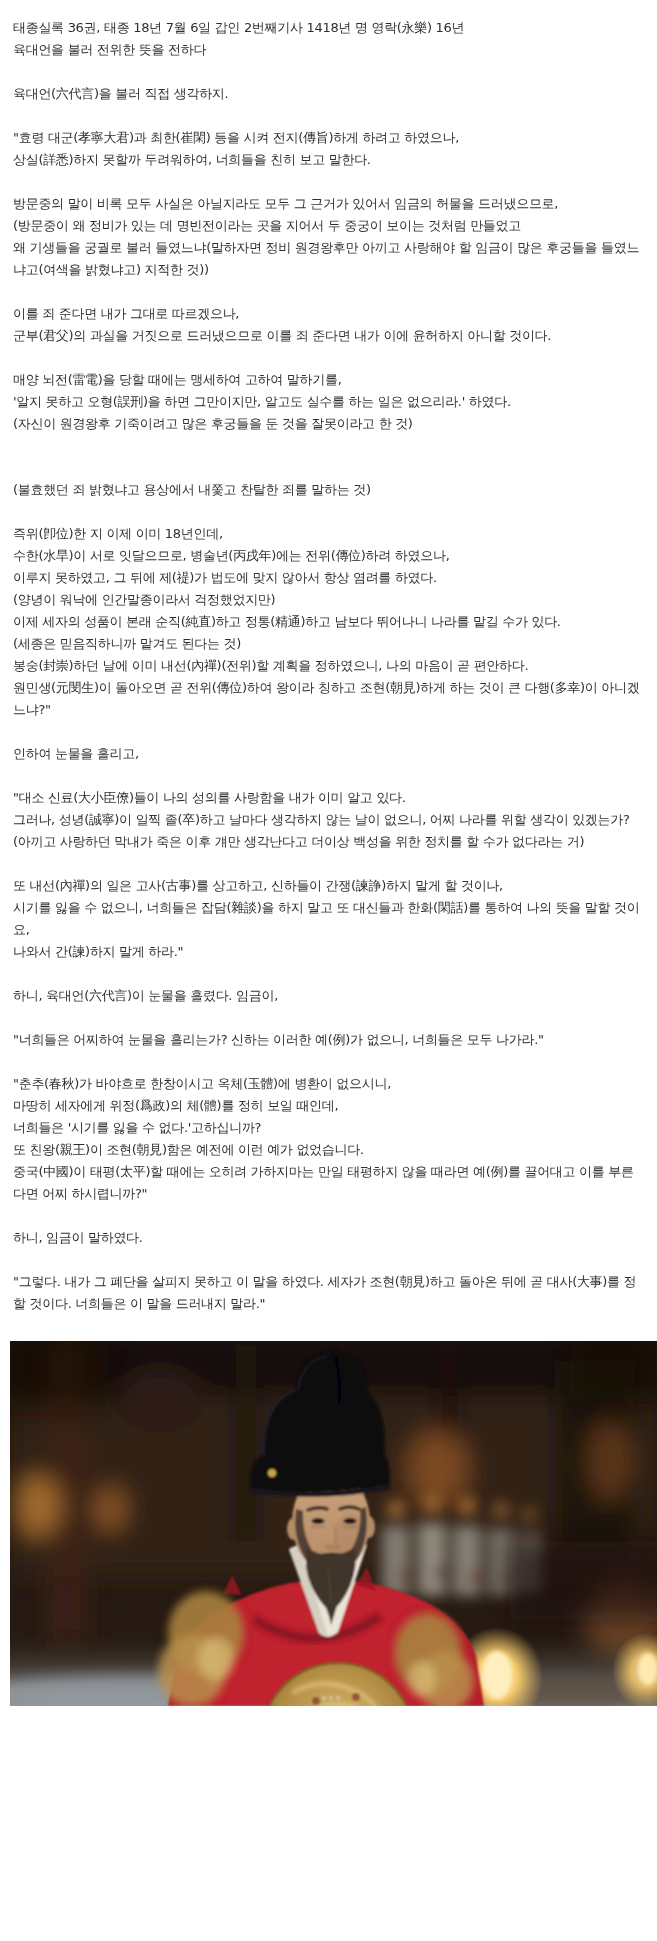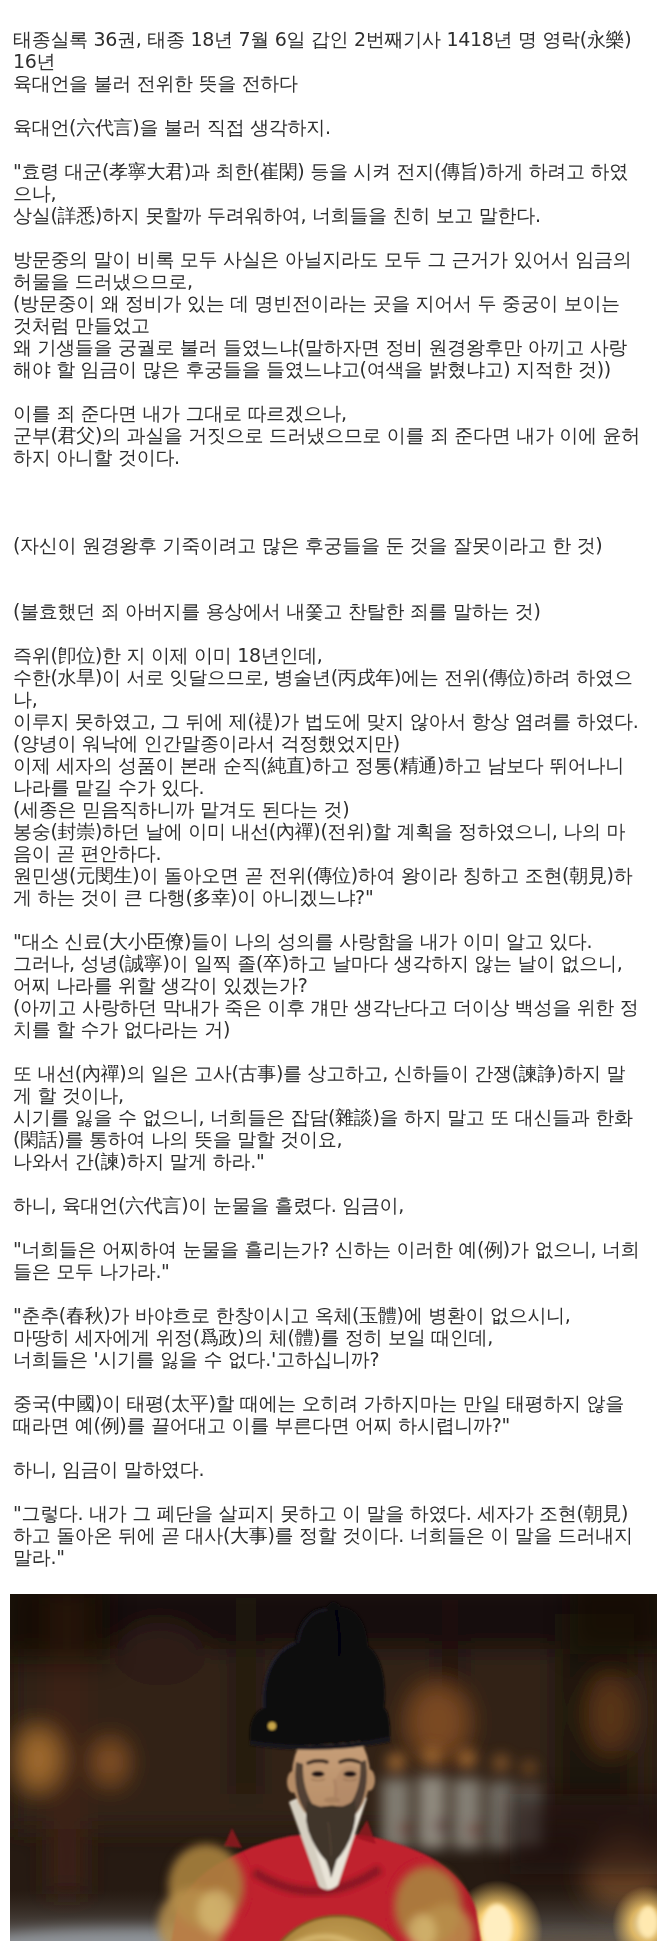--- a/index.html
+++ b/index.html
@@ -5,22 +5,22 @@
   html,body{margin:0;padding:0;}
   body{
     width:657px;
     min-height:1941px;
     background:#ffffff;
     font-family:"DejaVu Sans","Liberation Sans",sans-serif;
     color:#2e2e2e;
   }
   .page{width:657px;box-sizing:border-box;}
   .article{
-    padding:28px 15px 0 13px;
-    font-size:19px;
+    padding:17px 15px 0 13px;
+    font-size:13px;
     line-height:22px;
     letter-spacing:-0.3px;
     word-break:break-all;
   }
   .para{margin:0 0 22px 0;}
   .para:first-child{margin-bottom:22px;}
   .photo-wrap{
     margin:26px 0 13px 10px;
     width:647px;
     height:365px;
@@ -32,28 +32,29 @@
 </head>
 <body>
 
 <div class="page">
 
   <div class="article" id="article">
       <p class="para"><span>태종실록 36권, 태종 18년 7월 6일 갑인 2번째기사 1418년 명 영락(永樂) 16년</span><br><span>육대언을 불러 전위한 뜻을 전하다</span></p>
       <p class="para"><span>육대언(六代言)을 불러 직접 생각하지.</span></p>
       <p class="para"><span>"효령 대군(孝寧大君)과 최한(崔閑) 등을 시켜 전지(傳旨)하게 하려고 하였으나,</span><br><span>상실(詳悉)하지 못할까 두려워하여, 너희들을 친히 보고 말한다.</span></p>
       <p class="para"><span>방문중의 말이 비록 모두 사실은 아닐지라도 모두 그 근거가 있어서 임금의 허물을 드러냈으므로,</span><br><span>(방문중이 왜 정비가 있는 데 명빈전이라는 곳을 지어서 두 중궁이 보이는 것처럼 만들었고</span><br><span>왜 기생들을 궁궐로 불러 들였느냐(말하자면 정비 원경왕후만 아끼고 사랑해야 할 임금이 많은 후궁들을 들였느냐고(여색을 밝혔냐고) 지적한 것))</span></p>
-      <p class="para"><span>이를 죄 준다면 내가 그대로 따르겠으나,</span><br><span>군부(君父)의 과실을 거짓으로 드러냈으므로 이를 죄 준다면 내가 이에 윤허하지 아니할 것이다.</span><br><br><br><br><span>(자신이 원경왕후 기죽이려고 많은 후궁들을 둔 것을 잘못이라고 한 것)</span></p>
-      <p class="para"><br><span>(불효했던 죄 아버지를 용상에서 내쫓고 찬탈한 죄를 말하는 것)</span></p>
+      <p class="para"><span>이를 죄 준다면 내가 그대로 따르겠으나,</span><br><span>군부(君父)의 과실을 거짓으로 드러냈으므로 이를 죄 준다면 내가 이에 윤허하지 아니할 것이다.</span><br><br><span>매양 뇌전(雷電)을 당할 때에는 맹세하여 고하여 말하기를,</span><br><span>'알지 못하고 오형(誤刑)을 하면 그만이지만, 알고도 실수를 하는 일은 없으리라.' 하였다.</span><br><span>(자신이 원경왕후 기죽이려고 많은 후궁들을 둔 것을 잘못이라고 한 것)</span></p>
+      <p class="para"><br><span>(불효했던 죄 밝혔냐고 용상에서 내쫓고 찬탈한 죄를 말하는 것)</span></p>
       <p class="para"><span>즉위(卽位)한 지 이제 이미 18년인데,</span><br><span>수한(水旱)이 서로 잇달으므로, 병술년(丙戌年)에는 전위(傳位)하려 하였으나,</span><br><span>이루지 못하였고, 그 뒤에 제(禔)가 법도에 맞지 않아서 항상 염려를 하였다.</span><br><span>(양녕이 워낙에 인간말종이라서 걱정했었지만)</span><br><span>이제 세자의 성품이 본래 순직(純直)하고 정통(精通)하고 남보다 뛰어나니 나라를 맡길 수가 있다.</span><br><span>(세종은 믿음직하니까 맡겨도 된다는 것)</span><br><span>봉숭(封崇)하던 날에 이미 내선(內禪)(전위)할 계획을 정하였으니, 나의 마음이 곧 편안하다.</span><br><span>원민생(元閔生)이 돌아오면 곧 전위(傳位)하여 왕이라 칭하고 조현(朝見)하게 하는 것이 큰 다행(多幸)이 아니겠느냐?"</span></p>
+      <p class="para"><span>인하여 눈물을 흘리고,</span></p>
       <p class="para"><span>"대소 신료(大小臣僚)들이 나의 성의를 사랑함을 내가 이미 알고 있다.</span><br><span>그러나, 성녕(誠寧)이 일찍 졸(卒)하고 날마다 생각하지 않는 날이 없으니, 어찌 나라를 위할 생각이 있겠는가?</span><br><span>(아끼고 사랑하던 막내가 죽은 이후 걔만 생각난다고 더이상 백성을 위한 정치를 할 수가 없다라는 거)</span></p>
       <p class="para"><span>또 내선(內禪)의 일은 고사(古事)를 상고하고, 신하들이 간쟁(諫諍)하지 말게 할 것이나,</span><br><span>시기를 잃을 수 없으니, 너희들은 잡담(雜談)을 하지 말고 또 대신들과 한화(閑話)를 통하여 나의 뜻을 말할 것이요,</span><br><span>나와서 간(諫)하지 말게 하라."</span></p>
       <p class="para"><span>하니, 육대언(六代言)이 눈물을 흘렸다. 임금이,</span></p>
       <p class="para"><span>"너희들은 어찌하여 눈물을 흘리는가? 신하는 이러한 예(例)가 없으니, 너희들은 모두 나가라."</span></p>
-      <p class="para"><span>"춘추(春秋)가 바야흐로 한창이시고 옥체(玉體)에 병환이 없으시니,</span><br><span>마땅히 세자에게 위정(爲政)의 체(體)를 정히 보일 때인데,</span><br><span>너희들은 '시기를 잃을 수 없다.'고하십니까?</span><br><br><span>중국(中國)이 태평(太平)할 때에는 오히려 가하지마는 만일 태평하지 않을 때라면 예(例)를 끌어대고 이를 부른다면 어찌 하시렵니까?"</span></p>
+      <p class="para"><span>"춘추(春秋)가 바야흐로 한창이시고 옥체(玉體)에 병환이 없으시니,</span><br><span>마땅히 세자에게 위정(爲政)의 체(體)를 정히 보일 때인데,</span><br><span>너희들은 '시기를 잃을 수 없다.'고하십니까?</span><br><span>또 친왕(親王)이 조현(朝見)함은 예전에 이런 예가 없었습니다.</span><br><span>중국(中國)이 태평(太平)할 때에는 오히려 가하지마는 만일 태평하지 않을 때라면 예(例)를 끌어대고 이를 부른다면 어찌 하시렵니까?"</span></p>
       <p class="para"><span>하니, 임금이 말하였다.</span></p>
       <p class="para"><span>"그렇다. 내가 그 폐단을 살피지 못하고 이 말을 하였다. 세자가 조현(朝見)하고 돌아온 뒤에 곧 대사(大事)를 정할 것이다. 너희들은 이 말을 드러내지 말라."</span></p>
     </div>
 
   <div class="photo-wrap">
     <svg width="647" height="365" viewBox="0 0 647 365" preserveAspectRatio="none" xmlns="http://www.w3.org/2000/svg">
       <defs>
         <filter id="b12" x="-40%" y="-40%" width="180%" height="180%">
             <feGaussianBlur stdDeviation="12"></feGaussianBlur>
           </filter>

